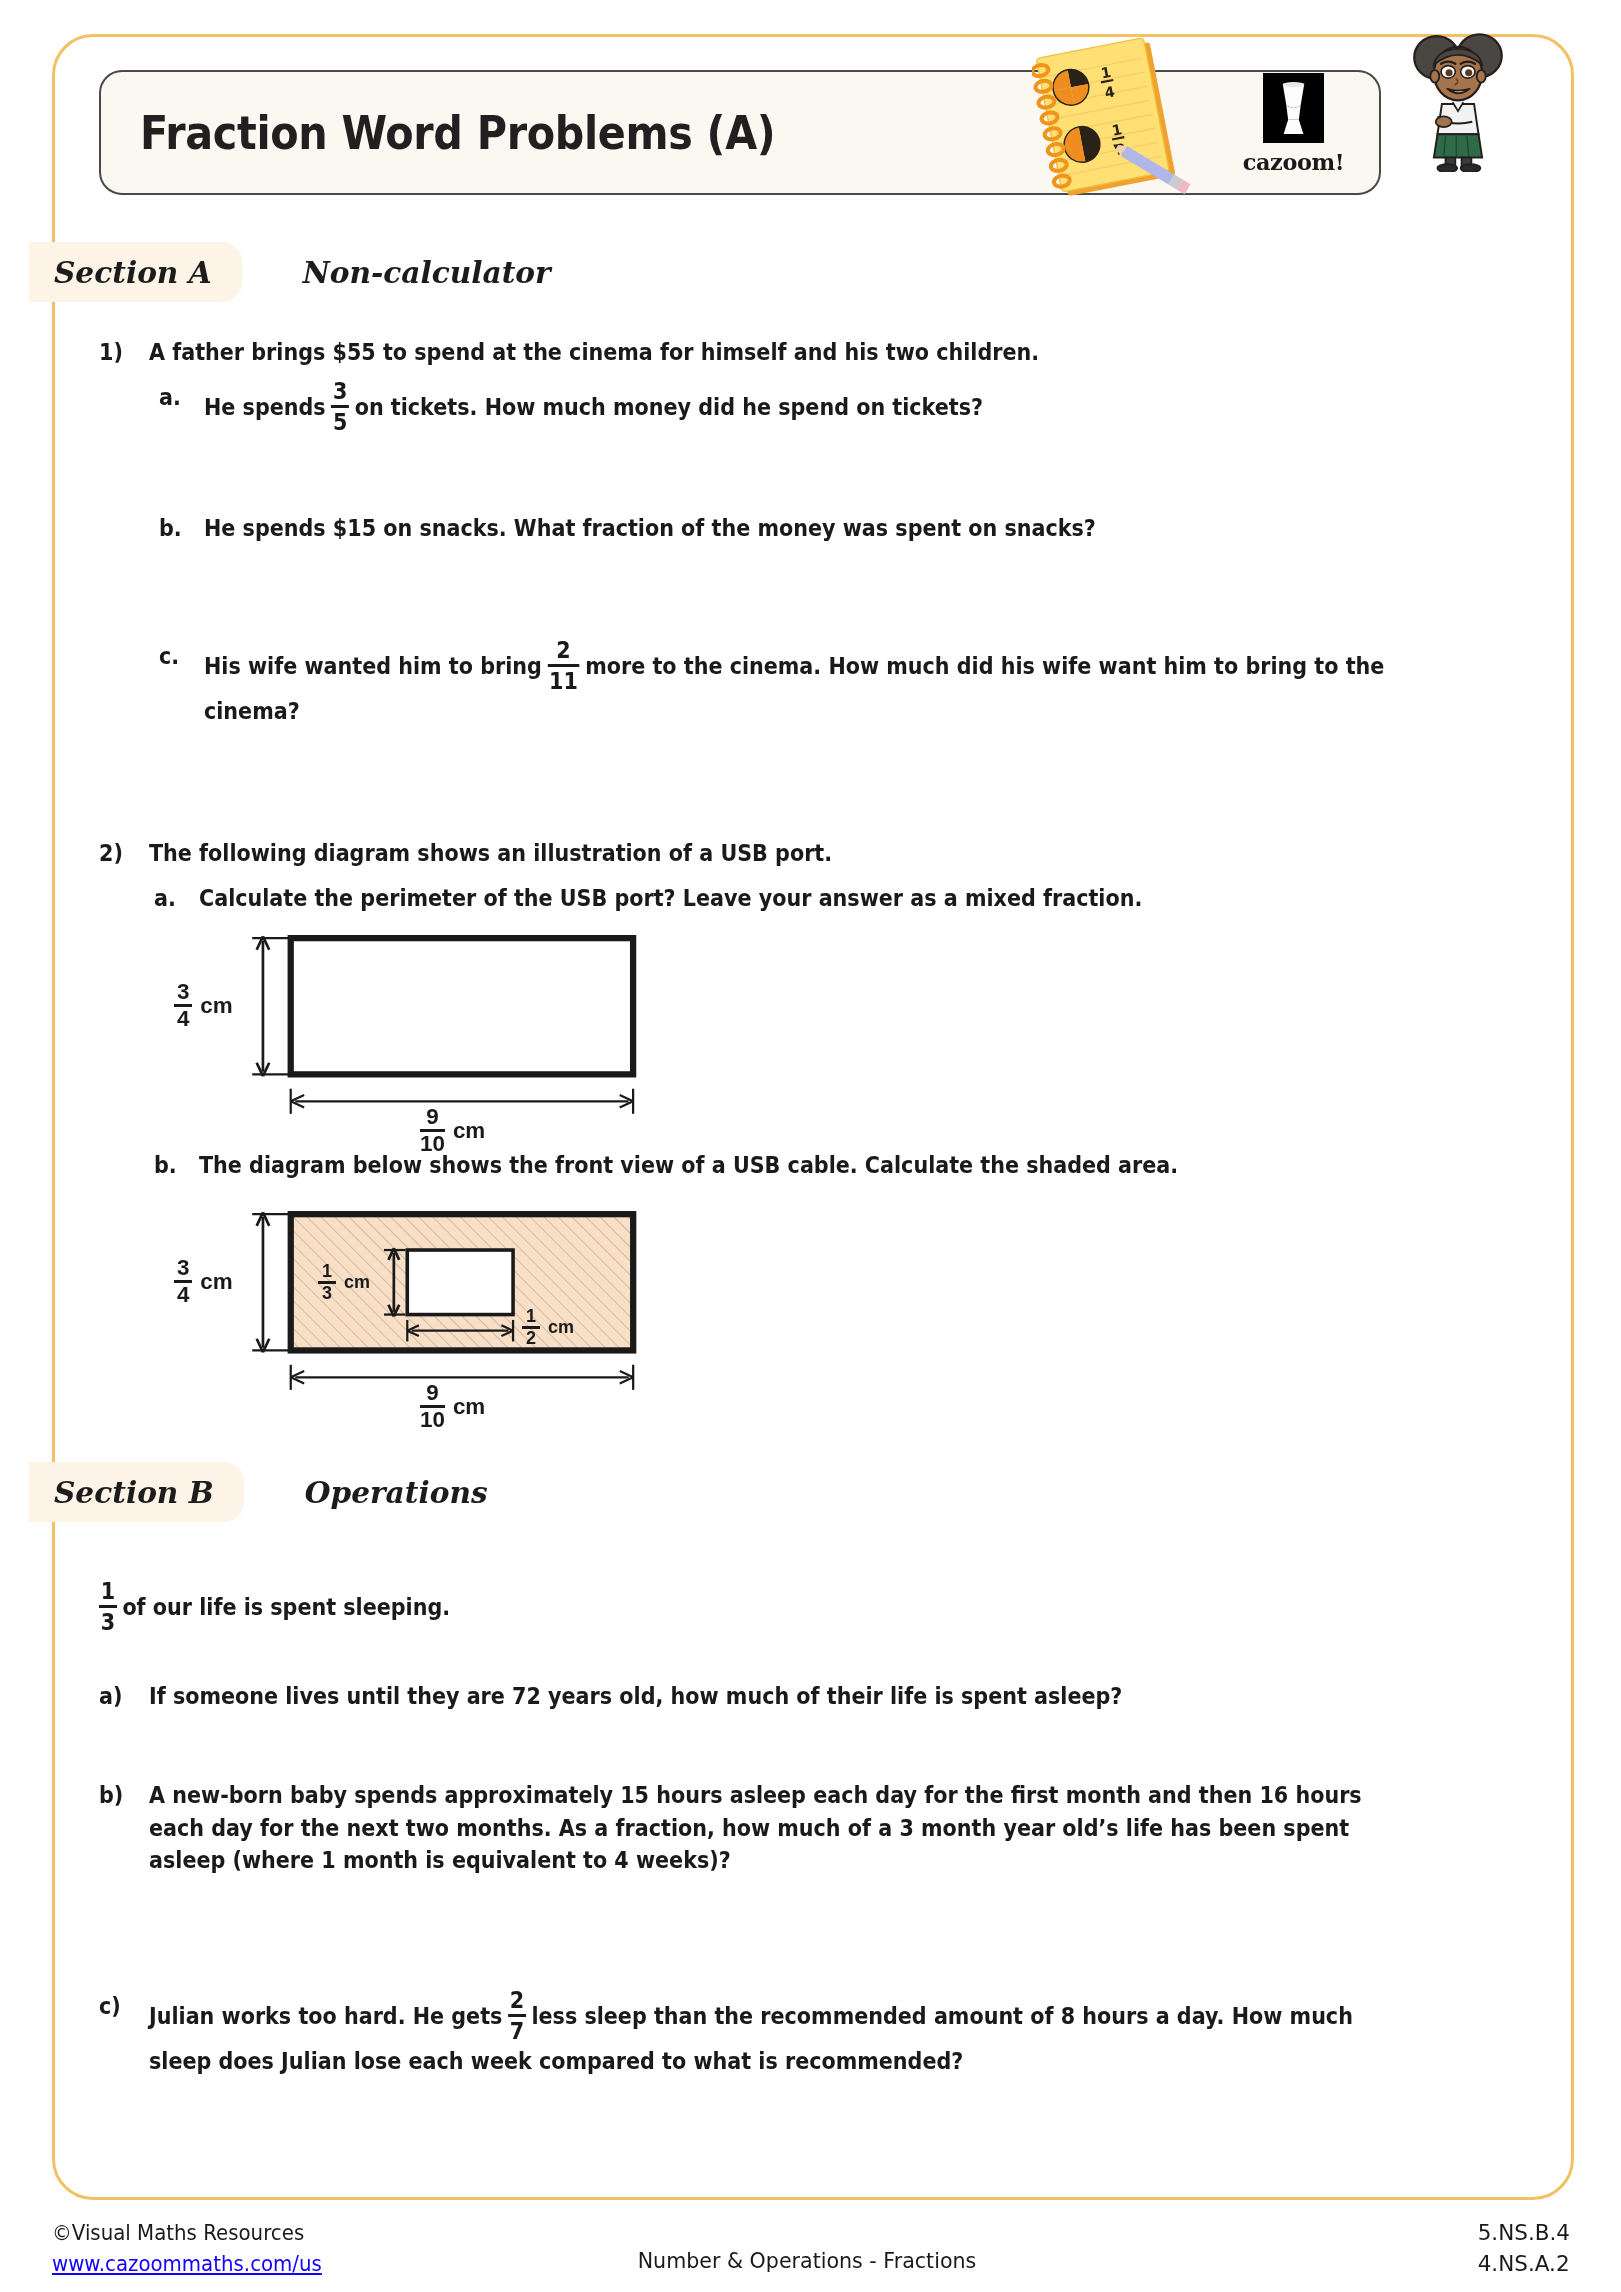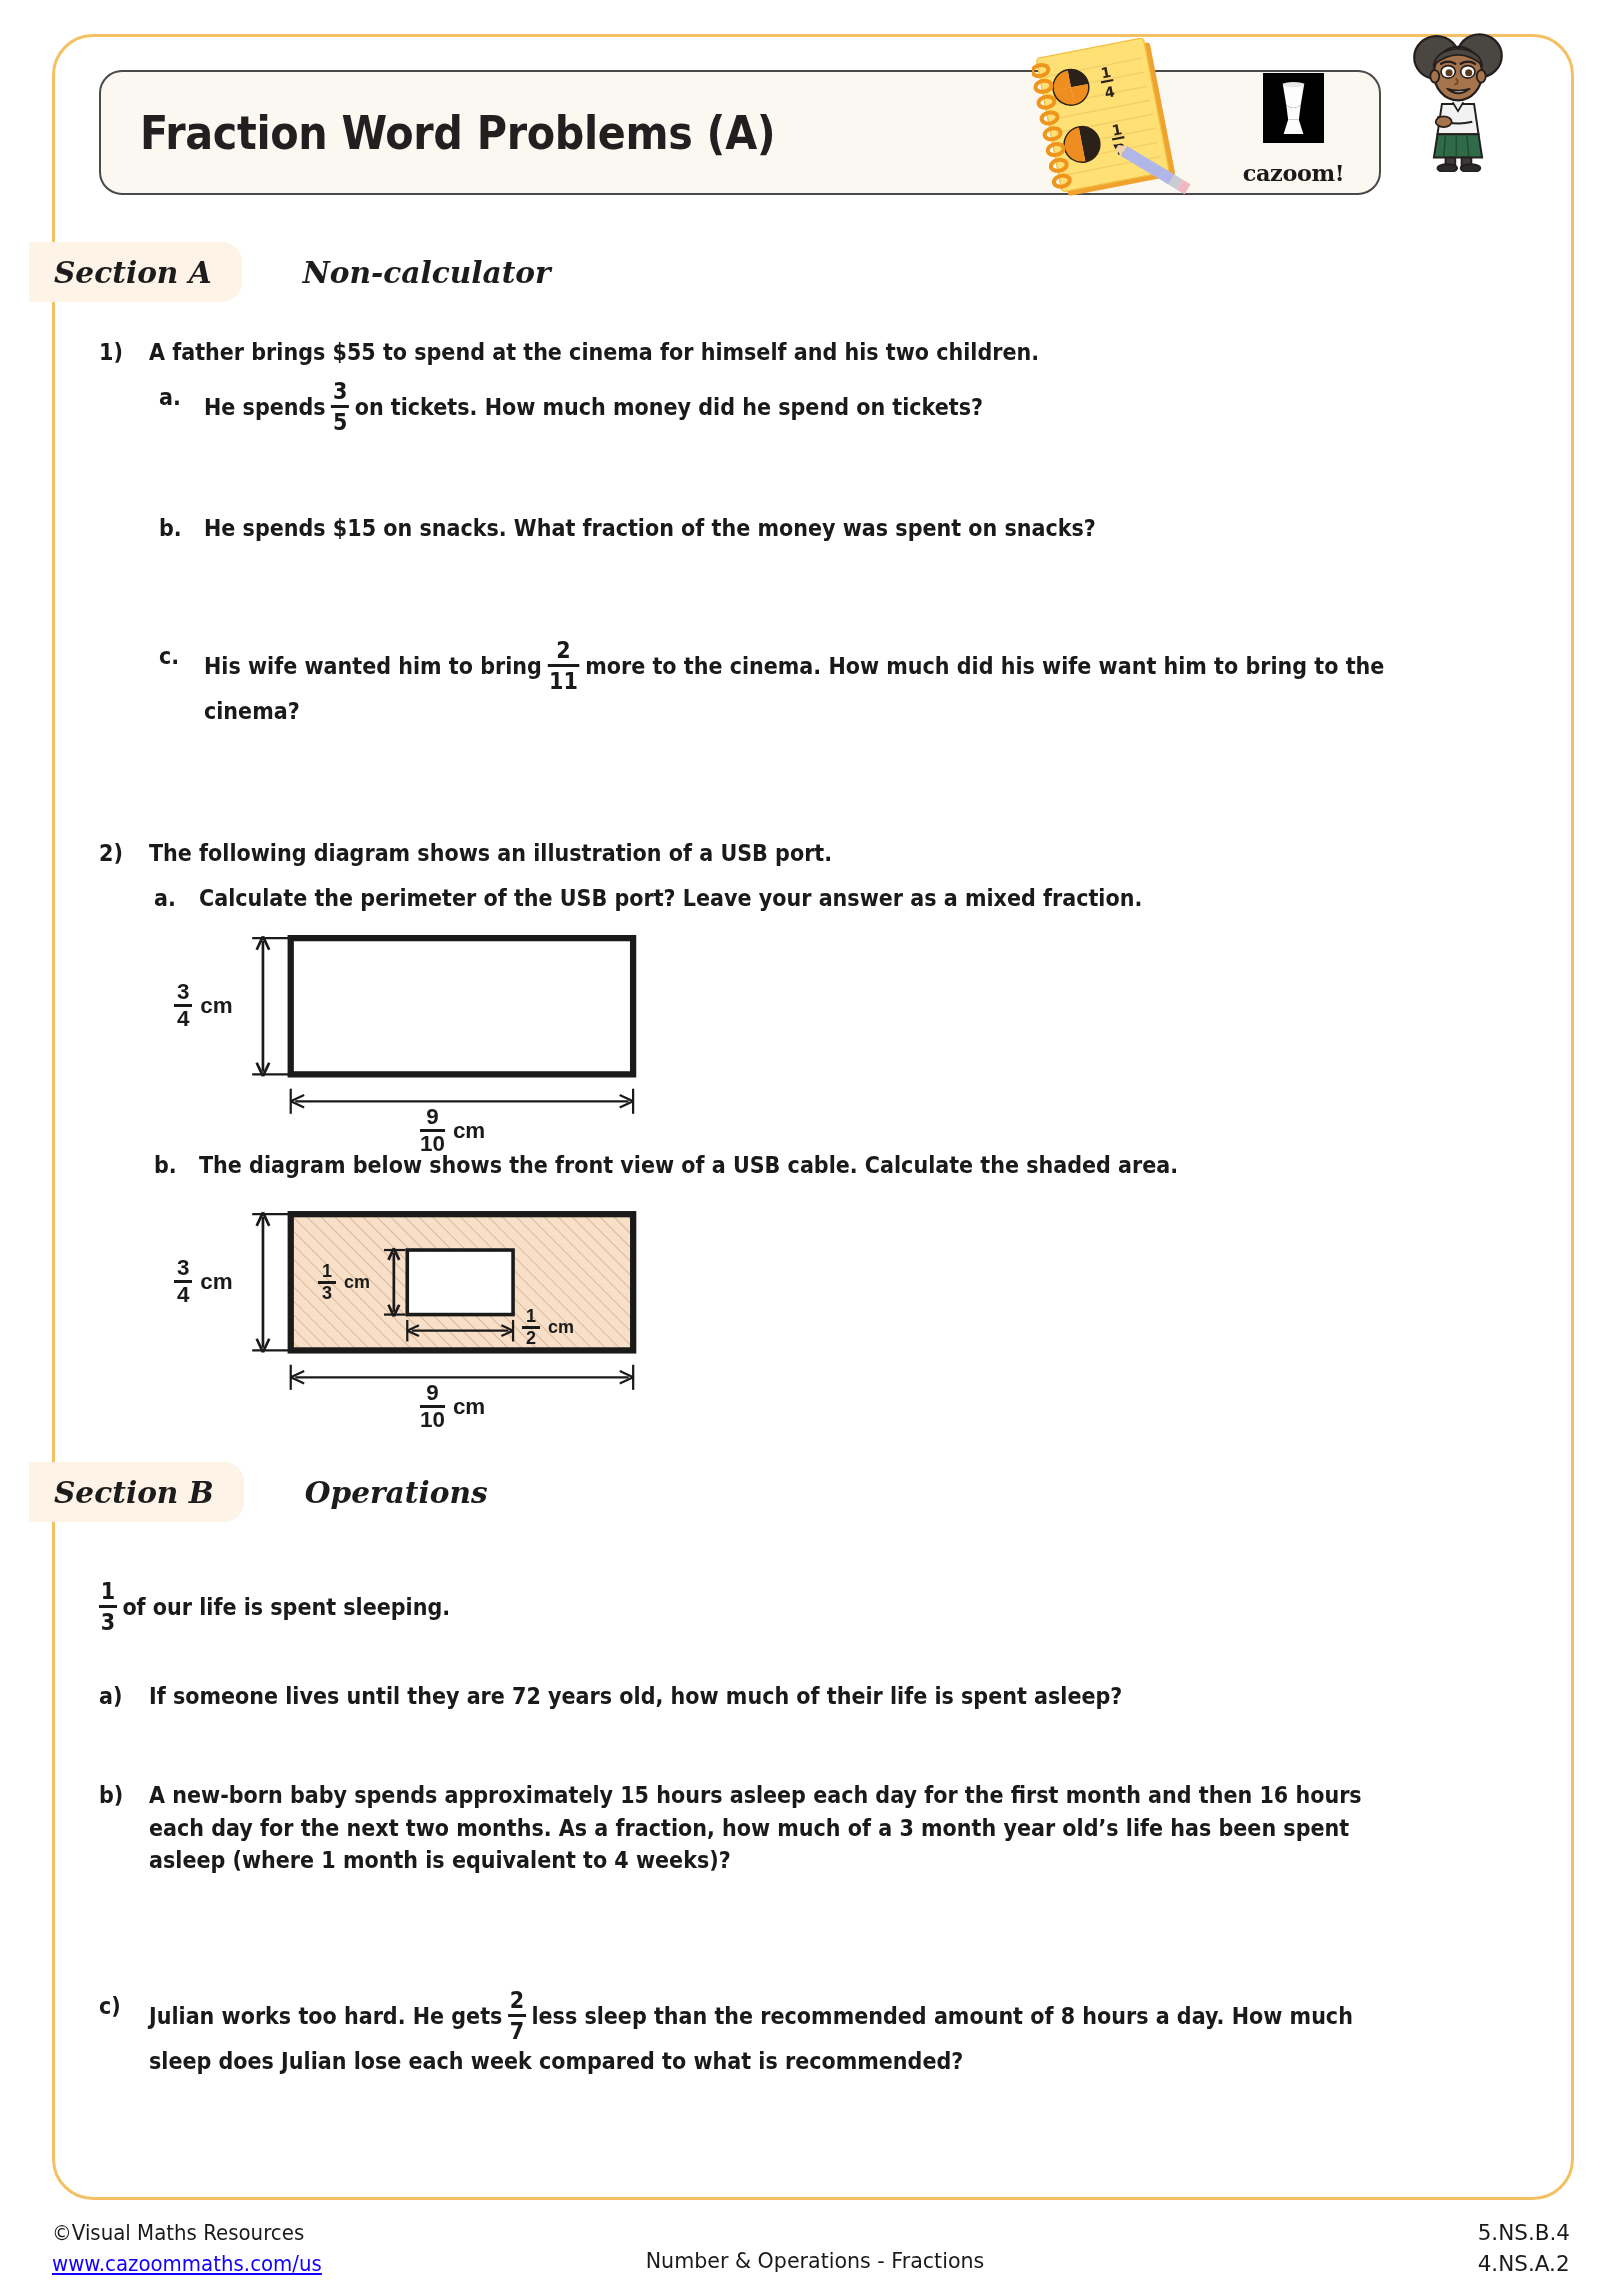--- a/index.html
+++ b/index.html
@@ -72,21 +72,21 @@
     background: #000;
     margin: 0 auto;
     position: relative;
   }
   .cazoom-word {
     font-family: "DejaVu Serif", serif;
     font-weight: bold;
     font-size: 22.4px;
     color: #1a1a1a;
     letter-spacing: -0.4px;
-    margin-top: 17px;
+    margin-top: 6px;
   }
   .girl { position: absolute; left: 1408px; top: 27px; width: 100px; height: 145px; }
 
   
   .section-hdr { position: absolute; display: flex; align-items: center; gap: 36px; }
   .section-pill {
     background: #fdf4e7;
     border-radius: 0 19.7px 19.7px 0;
     padding: 12.5px 30px 12.5px 25px;
     margin-left: -25px;
@@ -179,21 +179,20 @@
     transform: scaleX(0.92);
     transform-origin: left top;
   }
   .f-link { color: #1400ff; text-decoration: underline; display: block; }
   .f-center {
     position: absolute; left: 0; top: 32px; width: 1614px;
     text-align: center;
     font-family: "DejaVu Sans", sans-serif;
     font-size: 20.6px;
     color: #1a1a1a;
-    margin-left: 8px;
   }
   .f-right {
     position: absolute; right: 52px; top: 0;
     text-align: left;
     font-family: "DejaVu Sans", sans-serif;
     font-size: 21.5px;
     color: #1a1a1a;
     line-height: 1.45;
   }
 </style>

